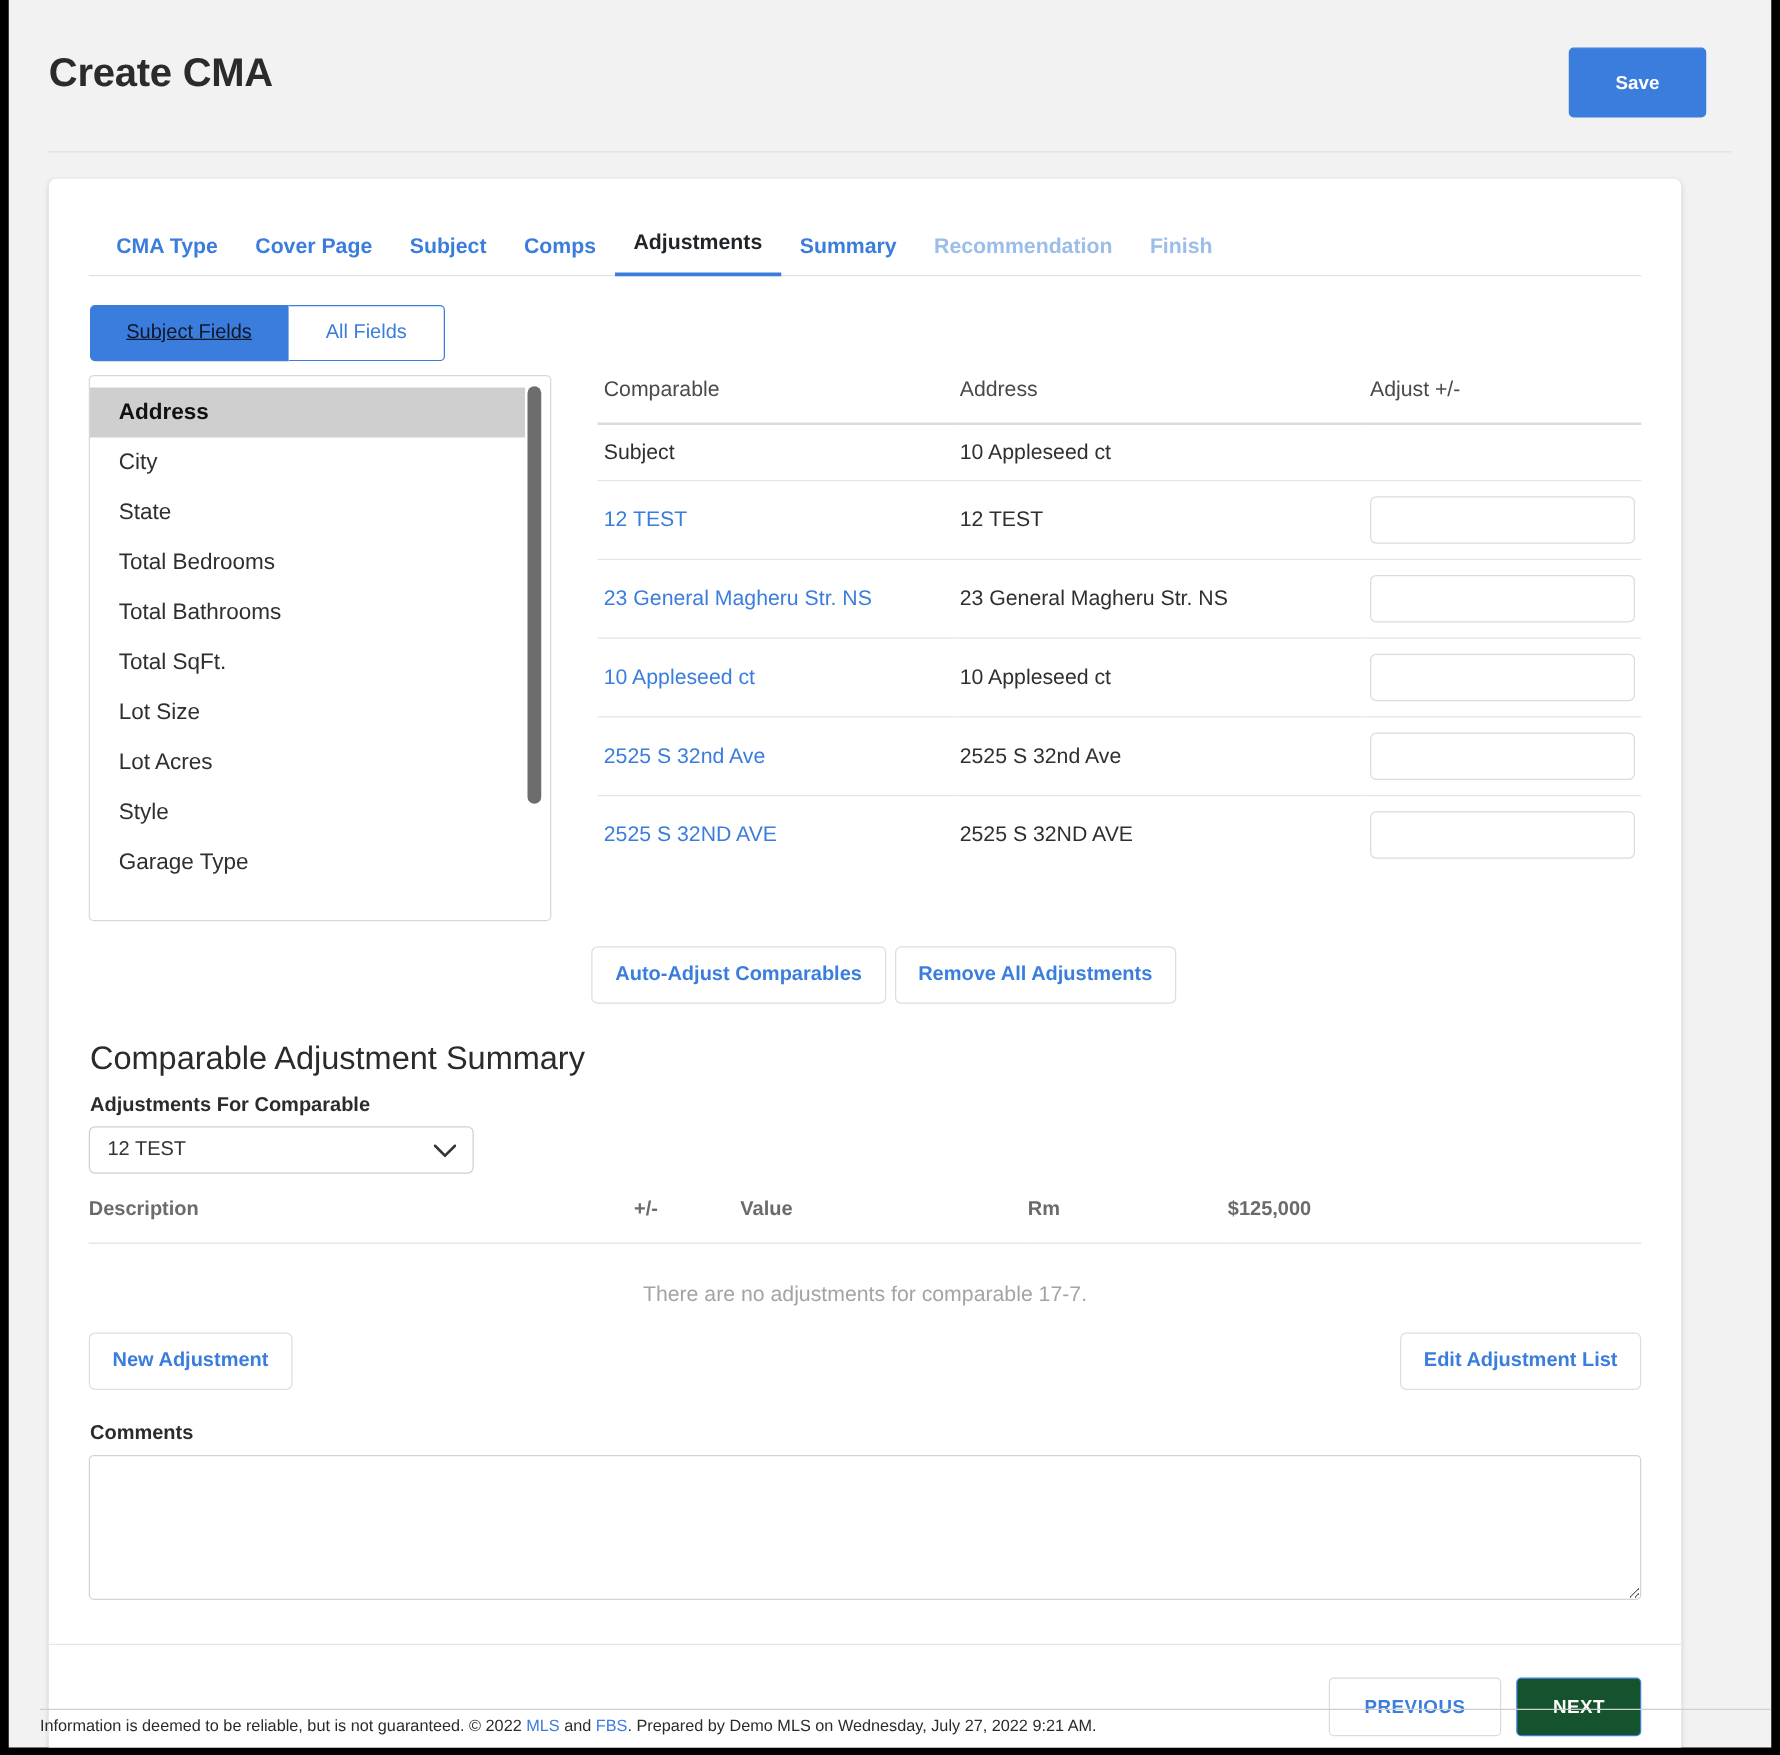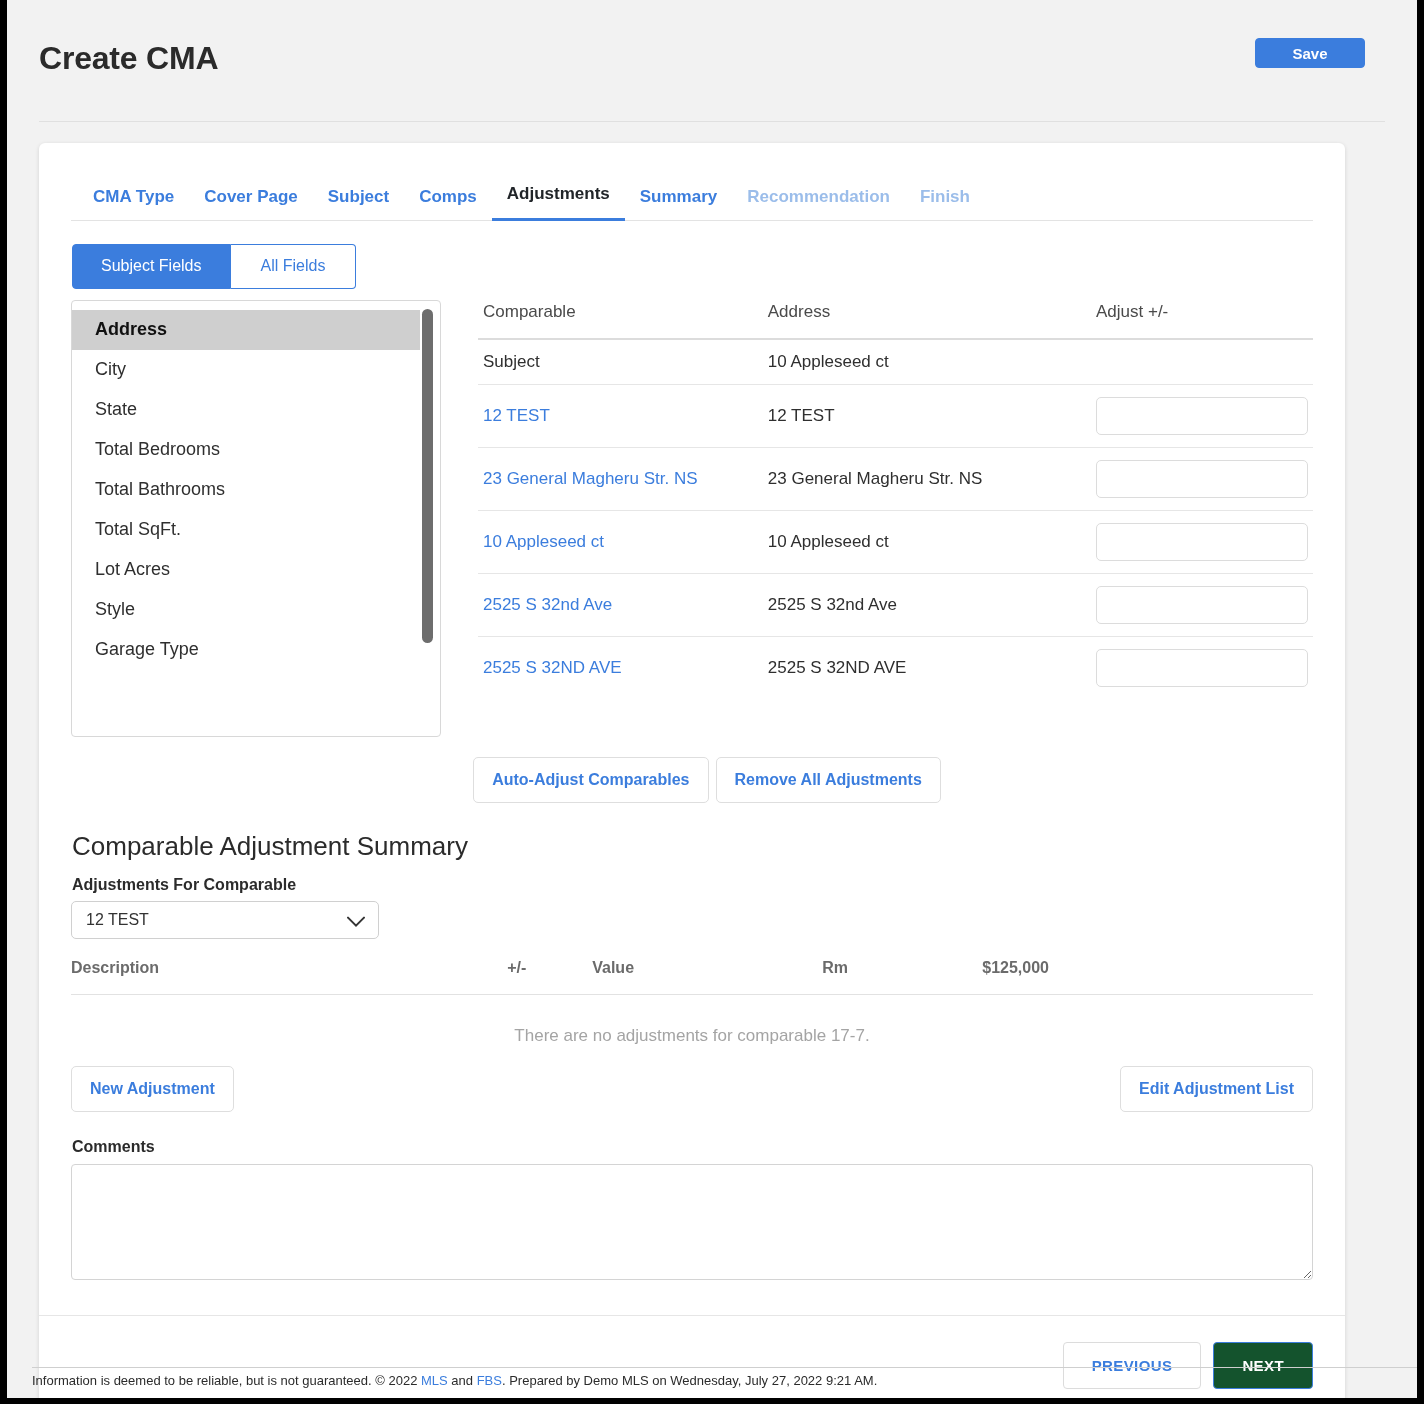--- a/index.html
+++ b/index.html
@@ -33,21 +33,21 @@
     font-size: 32px;
     font-weight: bold;
     color: #2b2b2b;
     letter-spacing: -0.2px;
     margin: 0;
     padding-top: 16px;
   }
   .save-button {
     position: absolute;
     right: 52px; top: 38px;
-    width: 110px; height: 30px;
+    width: 110px; height: 56px;
     background: #3b7ddd;
     border: 1px solid #3b7ddd;
     border-radius: 4px;
     color: #fff;
     font-size: 15px;
     font-weight: bold;
     cursor: pointer;
     font-family: "Liberation Sans", sans-serif;
   }
   .header-rule {
@@ -105,21 +105,21 @@
     padding: 11px 24px;
     border: 1px solid #3b7ddd;
     background: #fff;
     color: #3b7ddd;
     cursor: pointer;
     font-family: "Liberation Sans", sans-serif;
     line-height: 1.3;
   }
   .toggle-btn.first { border-radius: 4px 0 0 4px; padding-left: 28px; padding-right: 28px;}
   .toggle-btn.last  { border-radius: 0 4px 4px 0; border-left: none; padding-left: 30px; padding-right: 30px;}
-  .toggle-btn.selected { background: #3b7ddd; color: #ffffff; }
+  .toggle-btn.selected { background: #3b7ddd; color: #0f172a; text-decoration: underline; }
 
   
   .columns {
     display: flex;
     align-items: flex-start;
     padding-top: 11px;
   }
   .field-list-wrap {
     width: 370px;
     height: 437px;
@@ -380,20 +380,21 @@
         <div class="columns">
 
           <div class="field-list-wrap">
             <div class="field-list">
               <div class="field-item selected">Address</div>
               <div class="field-item">City</div>
               <div class="field-item">State</div>
               <div class="field-item">Total Bedrooms</div>
               <div class="field-item">Total Bathrooms</div>
               <div class="field-item">Total SqFt.</div>
+              <div class="field-item">Lot Size</div>
               <div class="field-item">Lot Acres</div>
               <div class="field-item">Style</div>
               <div class="field-item">Garage Type</div>
             </div>
             <div class="fl-scrollbar">
               <div class="fl-thumb"></div>
             </div>
           </div>
 
           <div class="comp-table-wrap">

